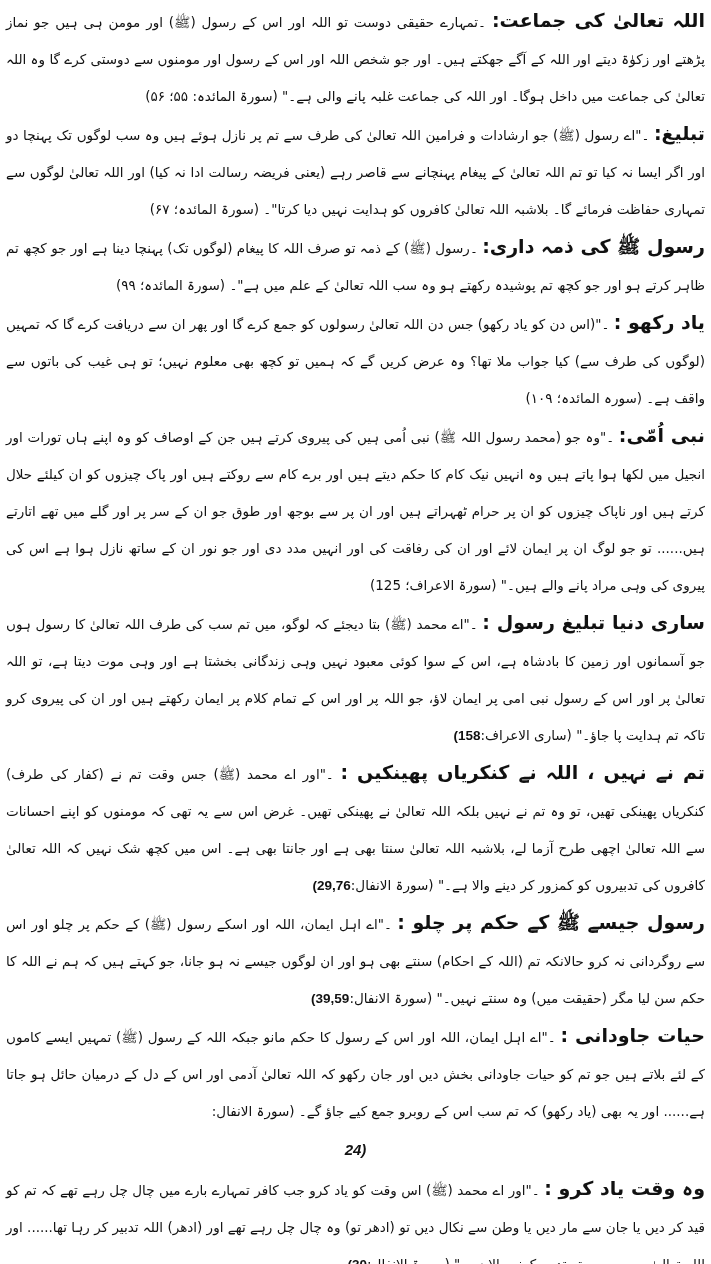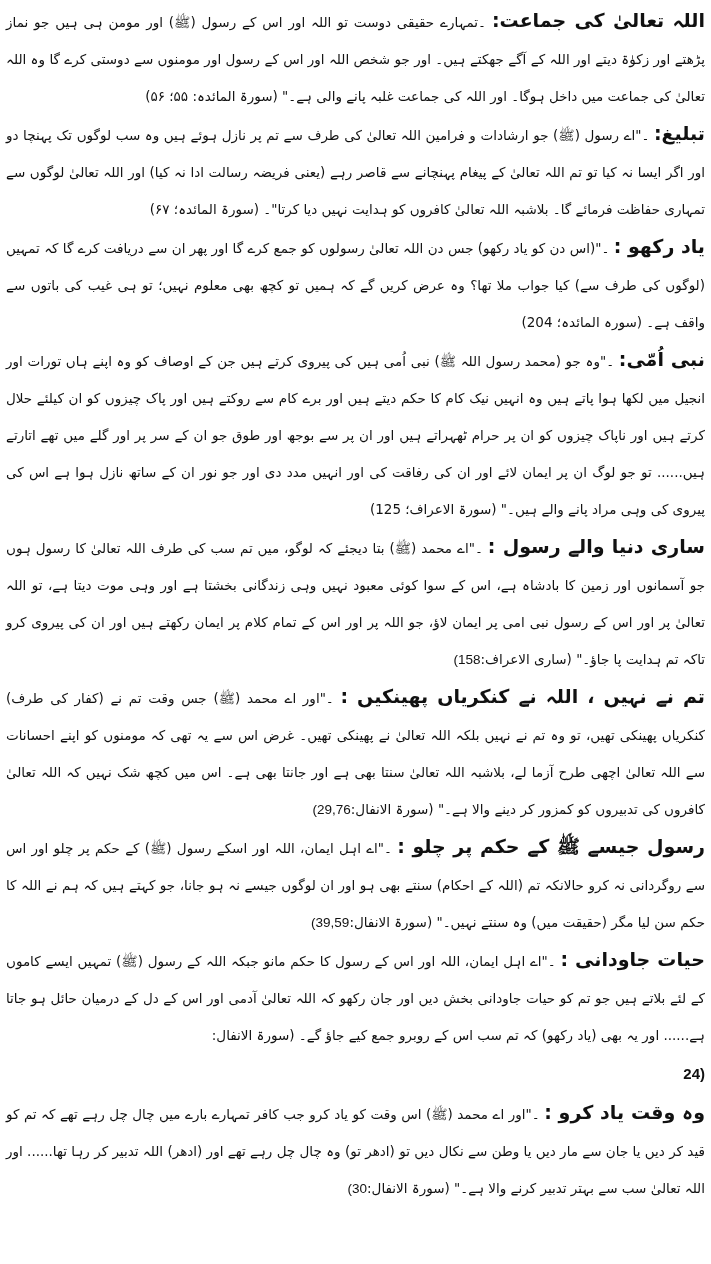--- a/index.html
+++ b/index.html
@@ -22,62 +22,68 @@
     font-size: 13.5px;
     line-height: 37px;
   }
   .section .heading {
     font-weight: bold;
     font-size: 19px;
     font-family: "DejaVu Sans", sans-serif;
   }
   .section .body { font-size: 13.5px; }
   .section .ref { font-size: 13.5px; }
-  .section .ref-num { font-family: "Liberation Sans", sans-serif; font-weight: normal; }
+  .section .ref-num { font-family: "Liberation Sans", sans-serif; font-weight: bold; }
   .num-line {
     direction: ltr;
-    text-align: right;
+    text-align: center;
     font-weight: bold;
     font-family: "Liberation Sans", sans-serif;
     font-size: 15px;
     line-height: 40px;
+    font-style: italic;
   }
 </style>
 </head>
 <body>
 
 <div class="page">
 
   <p class="section">
     <span class="heading">اللہ تعالیٰ کی جماعت:</span>
     <span class="body">۔تمہارے حقیقی دوست تو اللہ اور اس کے رسول (ﷺ) اور مومن ہی ہیں جو نماز پڑھتے اور زکوٰۃ دیتے اور اللہ کے آگے جھکتے ہیں۔ اور جو شخص اللہ اور اس کے رسول اور مومنوں سے دوستی کرے گا وہ اللہ تعالیٰ کی جماعت میں داخل ہوگا۔ اور اللہ کی جماعت غلبہ پانے والی ہے۔"</span>
     <span class="ref">(سورۃ المائدہ: ۵۵؛ ۵۶)</span>
   </p>
 
   <p class="section">
     <span class="heading">تبلیغ:</span>
     <span class="body">۔"اے رسول (ﷺ) جو ارشادات و فرامین اللہ تعالیٰ کی طرف سے تم پر نازل ہوئے ہیں وہ سب لوگوں تک پہنچا دو اور اگر ایسا نہ کیا تو تم اللہ تعالیٰ کے پیغام پہنچانے سے قاصر رہے (یعنی فریضہ رسالت ادا نہ کیا) اور اللہ تعالیٰ لوگوں سے تمہاری حفاظت فرمائے گا۔ بلاشبہ اللہ تعالیٰ کافروں کو ہدایت نہیں دیا کرتا"۔</span>
     <span class="ref">(سورۃ المائدہ؛ ۶۷)</span>
   </p>
 
+  <p class="section">
+    <span class="heading">رسول ﷺ کی ذمہ داری:</span>
+    <span class="body">۔رسول (ﷺ) کے ذمہ تو صرف اللہ کا پیغام (لوگوں تک) پہنچا دینا ہے اور جو کچھ تم ظاہر کرتے ہو اور جو کچھ تم پوشیدہ رکھتے ہو وہ سب اللہ تعالیٰ کے علم میں ہے"۔</span>
+    <span class="ref">(سورۃ المائدہ؛ ۹۹)</span>
+  </p>
 
   <p class="section">
     <span class="heading">یاد رکھو :</span>
     <span class="body">۔"(اس دن کو یاد رکھو) جس دن اللہ تعالیٰ رسولوں کو جمع کرے گا اور پھر ان سے دریافت کرے گا کہ تمہیں (لوگوں کی طرف سے) کیا جواب ملا تھا؟ وہ عرض کریں گے کہ ہمیں تو کچھ بھی معلوم نہیں؛ تو ہی غیب کی باتوں سے واقف ہے۔</span>
-    <span class="ref">(سورہ المائدہ؛ 204)</span>
+    <span class="ref">(سورہ المائدہ؛ ۱۰۹)</span>
   </p>
 
   <p class="section">
     <span class="heading">نبی اُمّی:</span>
     <span class="body">۔"وہ جو (محمد رسول اللہ ﷺ) نبی اُمی ہیں کی پیروی کرتے ہیں جن کے اوصاف کو وہ اپنے ہاں تورات اور انجیل میں لکھا ہوا پاتے ہیں وہ انہیں نیک کام کا حکم دیتے ہیں اور برے کام سے روکتے ہیں اور پاک چیزوں کو ان کیلئے حلال کرتے ہیں اور ناپاک چیزوں کو ان پر حرام ٹھہراتے ہیں اور ان پر سے بوجھ اور طوق جو ان کے سر پر اور گلے میں تھے اتارتے ہیں...... تو جو لوگ ان پر ایمان لائے اور ان کی رفاقت کی اور انہیں مدد دی اور جو نور ان کے ساتھ نازل ہوا ہے اس کی پیروی کی وہی مراد پانے والے ہیں۔"</span>
     <span class="ref">(سورۃ الاعراف؛ 125)</span>
   </p>
 
   <p class="section">
-    <span class="heading">ساری دنیا والے رسول :</span>
+    <span class="heading">ساری دنیا تبلیغ رسول :</span>
     <span class="body">۔"اے محمد (ﷺ) بتا دیجئے کہ لوگو، میں تم سب کی طرف اللہ تعالیٰ کا رسول ہوں جو آسمانوں اور زمین کا بادشاہ ہے، اس کے سوا کوئی معبود نہیں وہی زندگانی بخشتا ہے اور وہی موت دیتا ہے، تو اللہ تعالیٰ پر اور اس کے رسول نبی امی پر ایمان لاؤ، جو اللہ پر اور اس کے تمام کلام پر ایمان رکھتے ہیں اور ان کی پیروی کرو تاکہ تم ہدایت پا جاؤ۔"</span>
     <span class="ref">(ساری الاعراف:</span><span class="ref-num">158)</span>
   </p>
 
   <p class="section">
     <span class="heading">تم نے نہیں ، اللہ نے کنکریاں پھینکیں :</span>
     <span class="body">۔"اور اے محمد (ﷺ) جس وقت تم نے (کفار کی طرف) کنکریاں پھینکی تھیں، تو وہ تم نے نہیں بلکہ اللہ تعالیٰ نے پھینکی تھیں۔ غرض اس سے یہ تھی کہ مومنوں کو اپنے احسانات سے اللہ تعالیٰ اچھی طرح آزما لے، بلاشبہ اللہ تعالیٰ سنتا بھی ہے اور جانتا بھی ہے۔ اس میں کچھ شک نہیں کہ اللہ تعالیٰ کافروں کی تدبیروں کو کمزور کر دینے والا ہے۔"</span>
     <span class="ref">(سورۃ الانفال:</span><span class="ref-num">29,76)</span>
   </p>
 

